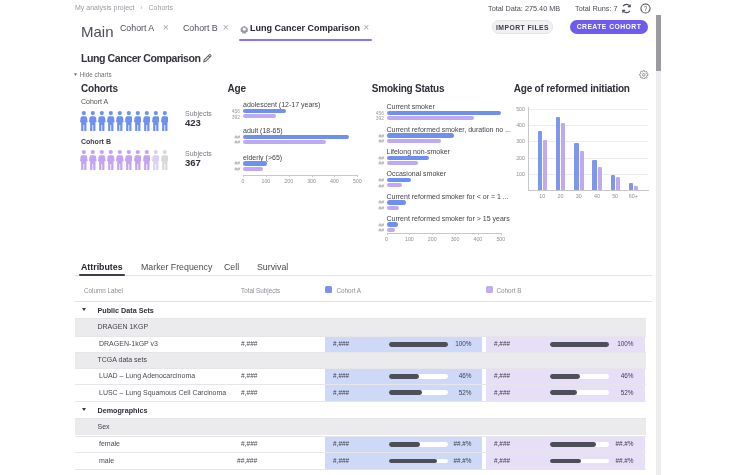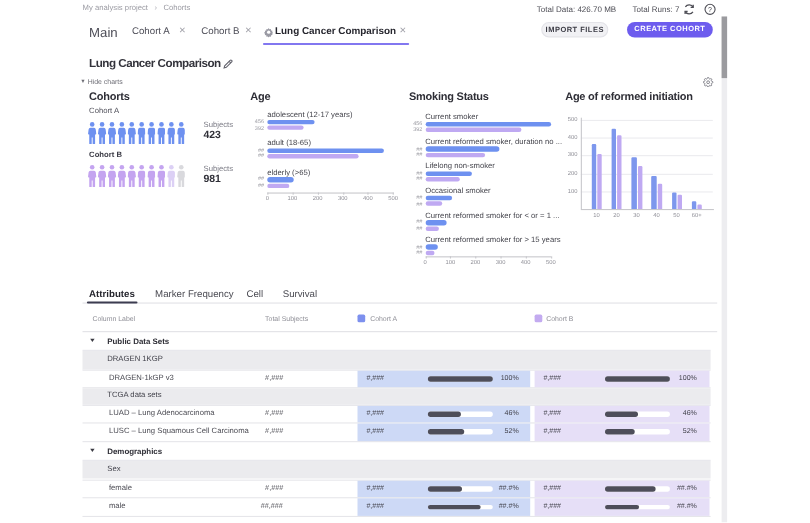--- a/index.html
+++ b/index.html
@@ -3,33 +3,33 @@
 <style>
 html,body{margin:0;padding:0}
 body{width:736px;height:475px;position:relative;background:#fff;
  font-family:"Liberation Sans",sans-serif;overflow:hidden;
  -webkit-font-smoothing:antialiased}
 .ab{position:absolute}
 .r{border-radius:2.5px}
 </style></head><body>
 
 <div class="ab" style="left:75px;top:4px;font-size:7px;color:#9a9aa2">My analysis project&nbsp;&nbsp; <span style="color:#b0b0b8">›</span> &nbsp;&nbsp;Cohorts</div>
-<div class="ab" style="left:488px;top:4px;font-size:7.3px;color:#4d4d55">Total Data: 426.70 MB</div>
+<div class="ab" style="left:488px;top:4px;font-size:7.3px;color:#4d4d55">Total Data: 275.40 MB</div>
 <div class="ab" style="left:575px;top:4px;font-size:7.3px;color:#4d4d55">Total Runs: 7</div>
 <svg class="ab" style="left:621px;top:2.5px" width="11" height="11" viewBox="0 0 24 24" fill="none" stroke="#4d4d55" stroke-width="2.6">
 <path d="M20 8 A9 9 0 0 0 4.5 7"></path>
     <path d="M4 16 A9 9 0 0 0 19.5 17"></path>
 <path d="M20 3 v5 h-5" fill="none"></path>
     <path d="M4 21 v-5 h5" fill="none"></path>
   </svg>
 <svg class="ab" style="left:640px;top:2.5px" width="11" height="11" viewBox="0 0 24 24">
 <circle cx="12" cy="12" r="10" fill="none" stroke="#4d4d55" stroke-width="2.2"></circle>
 <text x="12" y="17" text-anchor="middle" font-size="14" fill="#4d4d55" font-family="Liberation Sans">?</text>
   </svg>
-<div class="ab" style="left:81px;top:23px;font-size:12px;color:#4d4d57">Main</div>
+<div class="ab" style="left:81px;top:23px;font-size:15px;color:#4d4d57">Main</div>
 <div class="ab" style="left:120px;top:23px;font-size:8.8px;color:#4d4d57">Cohort A</div>
 <div class="ab" style="left:162.5px;top:23px;font-size:7.8px;color:#a2a2aa">✕</div>
 <div class="ab" style="left:183px;top:23px;font-size:8.8px;color:#4d4d57">Cohort B</div>
 <div class="ab" style="left:222.5px;top:23px;font-size:7.8px;color:#a2a2aa">✕</div>
 <svg class="ab" style="left:239.5px;top:25px" width="8.5" height="8.5" viewBox="0 0 24 24" fill="#9a9aa4">
 <path d="M12 1.5 l2 3.2 3.7-.8 .4 3.8 3.8.4-.8 3.7 3.2 2-3.2 2 .8 3.7-3.8.4-.4 3.8-3.7-.8-2 3.2-2-3.2-3.7.8-.4-3.8-3.8-.4 .8-3.7-3.2-2 3.2-2-.8-3.7 3.8-.4 .4-3.8 3.7.8z"></path>
 <circle cx="12" cy="12" r="4.2" fill="#fff"></circle>
   </svg>
 <div class="ab" style="left:250px;top:22.5px;font-size:9px;font-weight:bold;color:#26262e">Lung Cancer Comparison</div>
 <div class="ab" style="left:363px;top:23px;font-size:7.8px;color:#a2a2aa">✕</div>
@@ -128,21 +128,21 @@
   </svg>
 <svg style="position:absolute;left:151.60000000000002px;top:149.5px" width="7.6" height="20.8" viewBox="0 0 38 104">
     <circle cx="19" cy="10.5" r="10.5" fill="#dcd0f5"></circle>
     <path d="M10.5,26 h17 q6.5,0 7.8,7.5 l2.4,19 q0.5,3.8 -3.2,3.8 h-2.2 v41 q0,4.7 -4.4,4.7 h-2.6 q-4.2,0 -4.2,-4.7 v-27.3 h-4.2 v27.3 q0,4.7 -4.2,4.7 h-2.6 q-4.4,0 -4.4,-4.7 v-41 h-2.2 q-3.7,0 -3.2,-3.8 l2.4,-19 q1.3,-7.5 7.8,-7.5 z" fill="#dcd0f5"></path>
   </svg>
 <svg style="position:absolute;left:160.5px;top:149.5px" width="7.6" height="20.8" viewBox="0 0 38 104">
     <circle cx="19" cy="10.5" r="10.5" fill="#d9d9dd"></circle>
     <path d="M10.5,26 h17 q6.5,0 7.8,7.5 l2.4,19 q0.5,3.8 -3.2,3.8 h-2.2 v41 q0,4.7 -4.4,4.7 h-2.6 q-4.2,0 -4.2,-4.7 v-27.3 h-4.2 v27.3 q0,4.7 -4.2,4.7 h-2.6 q-4.4,0 -4.4,-4.7 v-41 h-2.2 q-3.7,0 -3.2,-3.8 l2.4,-19 q1.3,-7.5 7.8,-7.5 z" fill="#d9d9dd"></path>
   </svg>
 <div class="ab" style="left:185px;top:150px;font-size:7px;color:#7a7a84">Subjects</div>
-<div class="ab" style="left:185px;top:157px;font-size:9.5px;font-weight:bold;color:#2f2f37">981</div>
+<div class="ab" style="left:185px;top:157px;font-size:9.5px;font-weight:bold;color:#2f2f37">367</div>
 <div class="ab" style="left:243px;top:101.3px;font-size:7px;color:#43434b;white-space:nowrap">adolescent (12-17 years)</div>
 <div class="ab" style="left:226px;top:108.1px;width:14px;text-align:right;font-size:5px;color:#9a9aa2">456</div>
 <div class="ab" style="left:226px;top:113.5px;width:14px;text-align:right;font-size:5px;color:#9a9aa2">392</div>
 <div class="ab r" style="left:243px;top:108.89999999999999px;width:42.5px;height:4.6px;background:#6e91f0"></div>
 <div class="ab r" style="left:243px;top:114.3px;width:33px;height:4.2px;background:#bfa9f2"></div>
 <div class="ab" style="left:243px;top:127.2px;font-size:7px;color:#43434b;white-space:nowrap">adult (18-65)</div>
 <div class="ab" style="left:226px;top:134.0px;width:14px;text-align:right;font-size:5px;color:#9a9aa2">##</div>
 <div class="ab" style="left:226px;top:139.4px;width:14px;text-align:right;font-size:5px;color:#9a9aa2">##</div>
 <div class="ab r" style="left:243px;top:134.8px;width:105.5px;height:4.6px;background:#6e91f0"></div>
 <div class="ab r" style="left:243px;top:140.2px;width:82.5px;height:4.2px;background:#bfa9f2"></div>

